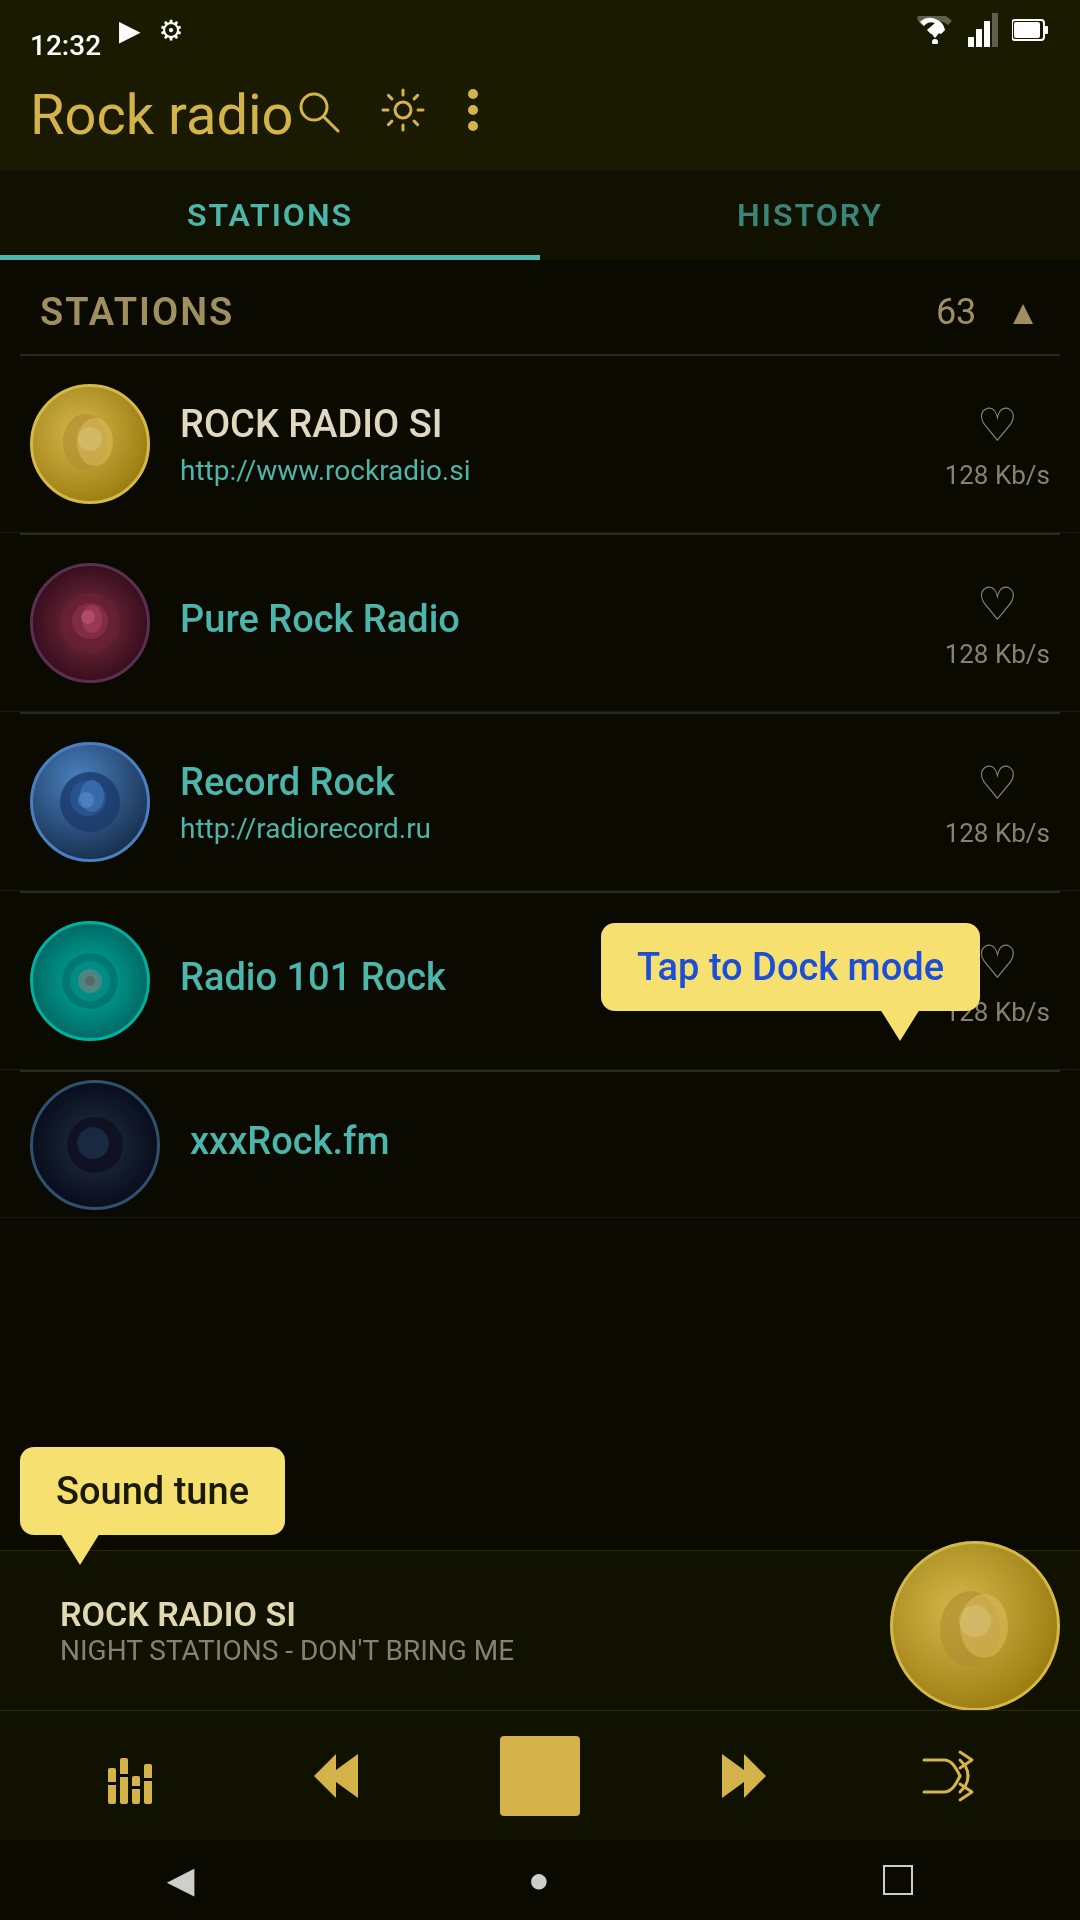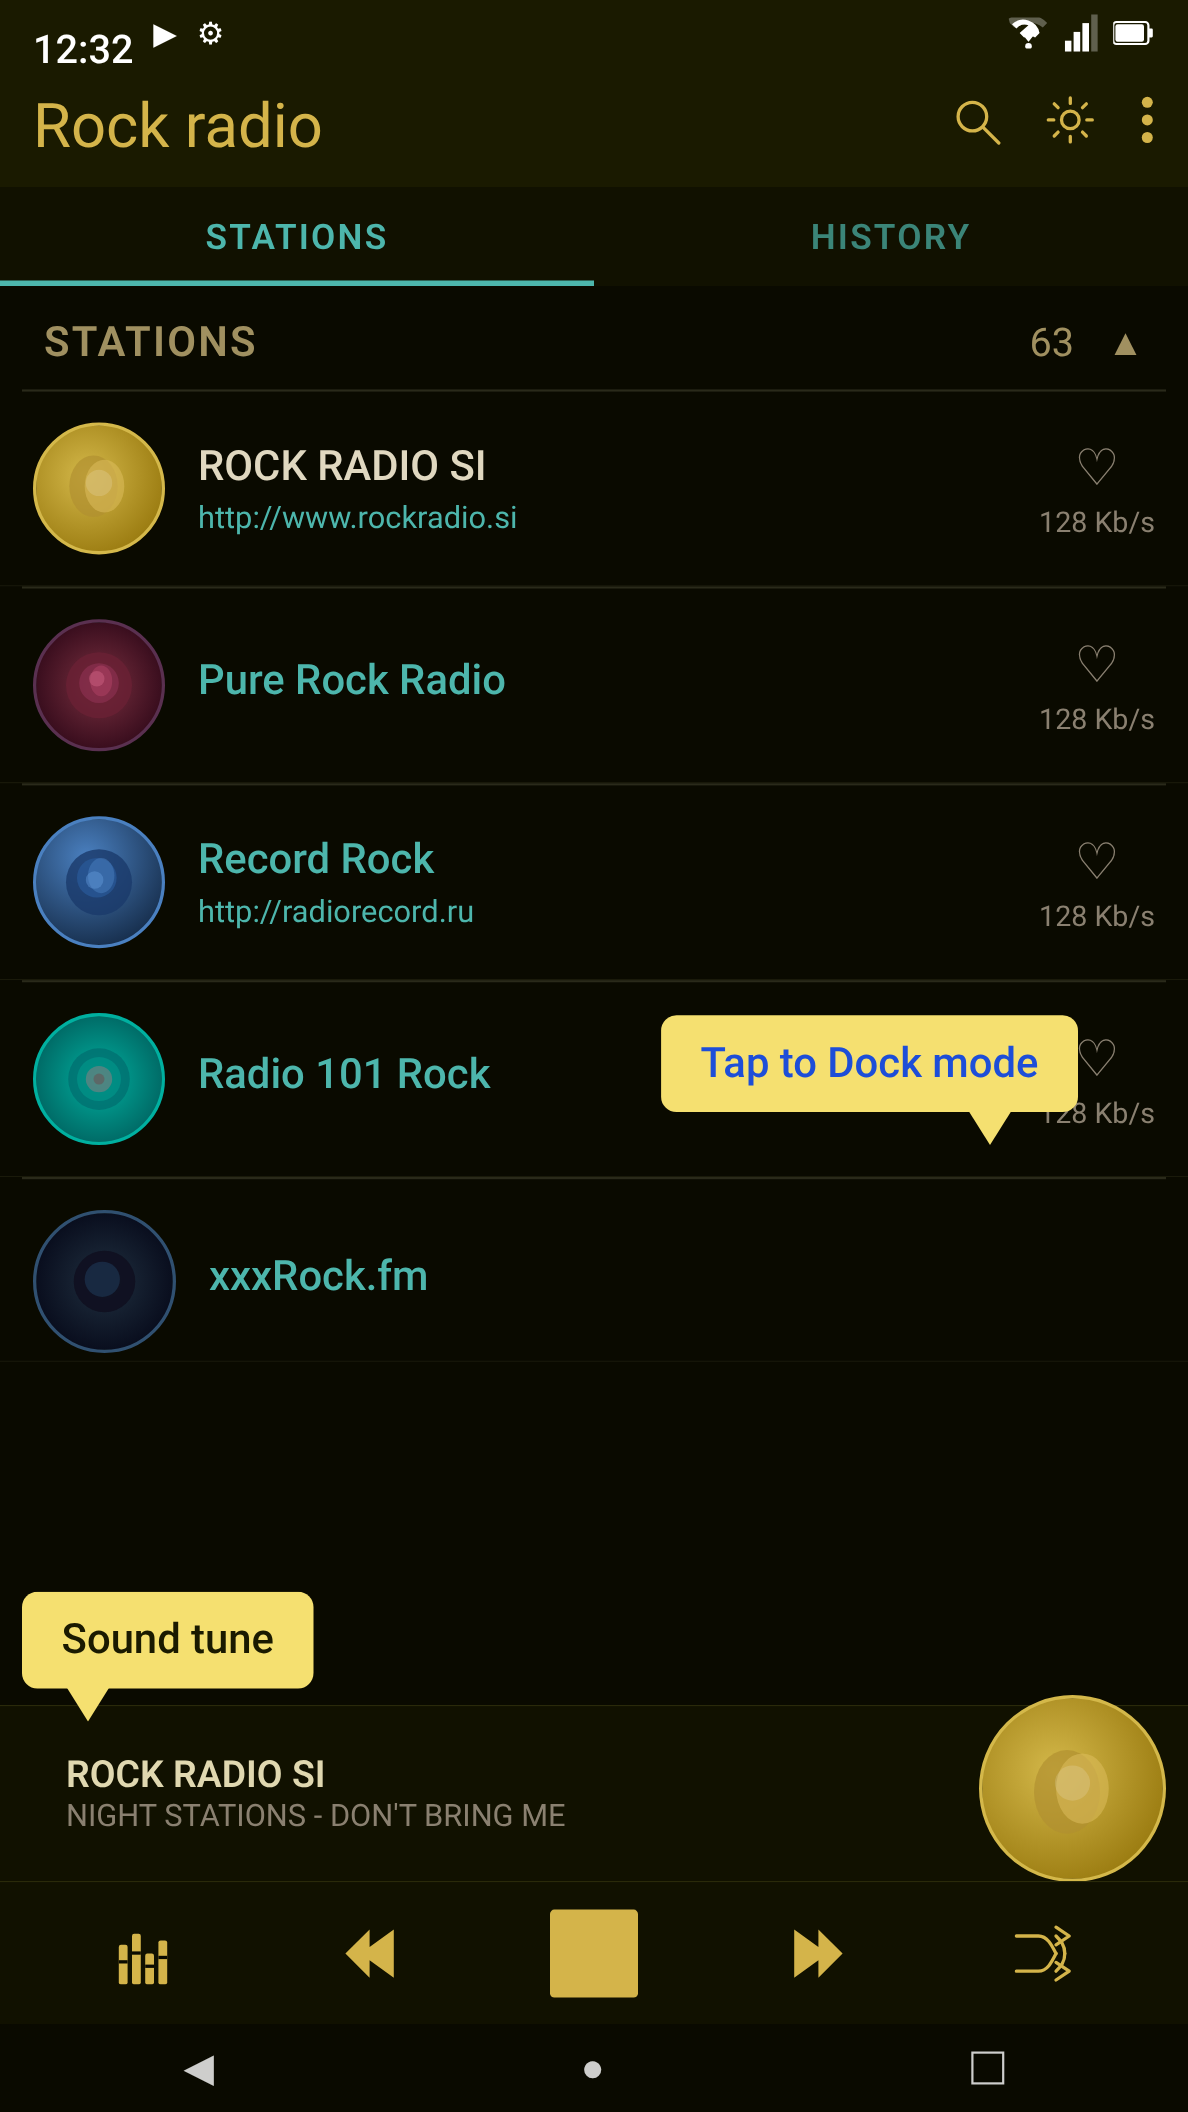--- a/index.html
+++ b/index.html
@@ -23,42 +23,41 @@
       justify-content: space-between;
       padding: 0 30px;
     }
     .status-bar-left {
       display: flex;
       align-items: center;
       gap: 18px;
     }
     .status-time {
       color: #fff;
-      font-size: 36px;
+      font-size: 28px;
       font-weight: 500;
       margin-top: 30px;
     }
     .status-icon {
       color: #fff;
       font-size: 28px;
     }
     .status-bar-right {
       display: flex;
       align-items: center;
       gap: 14px;
     }
 
     
     .header {
       background: #1a1a00;
       height: 110px;
       display: flex;
       align-items: center;
       padding: 0 30px;
-      justify-content: space-between;
     }
     .app-title {
       color: #d4b44a;
       font-size: 56px;
       font-weight: 400;
     }
     .header-actions {
       display: flex;
       align-items: center;
       gap: 40px;
@@ -491,21 +490,21 @@
     <div class="station-favorite">
       <span class="heart-icon">♡</span>
       <span class="kbps">128 Kb/s</span>
     </div>
 
     <div class="tooltip-dock" style="position:absolute; right:100px; top:30px;">Tap to Dock mode</div>
   </div>
 
   <div class="divider"></div>
 
-  <div class="station-item" style="height:146px; overflow:hidden;margin-top:20px;">
+  <div class="station-item" style="height:146px; overflow:hidden;">
     <div class="station-avatar avatar-xxxrock" style="width:130px; height:130px; border: 3px solid #305070;">
       <svg width="80" height="80" viewBox="0 0 80 80" fill="none">
         <circle cx="40" cy="40" r="28" fill="#101020" opacity="0.9"></circle>
         <circle cx="38" cy="38" r="16" fill="#204060" opacity="0.5"></circle>
       </svg>
     </div>
     <div class="station-info">
       <div class="station-name cyan">xxxRock.fm</div>
     </div>
   </div>

